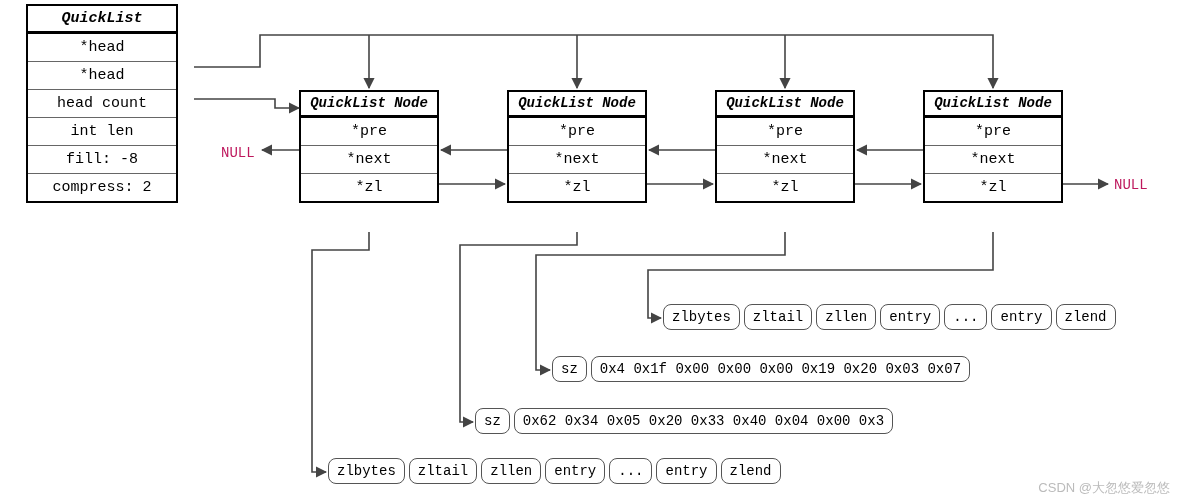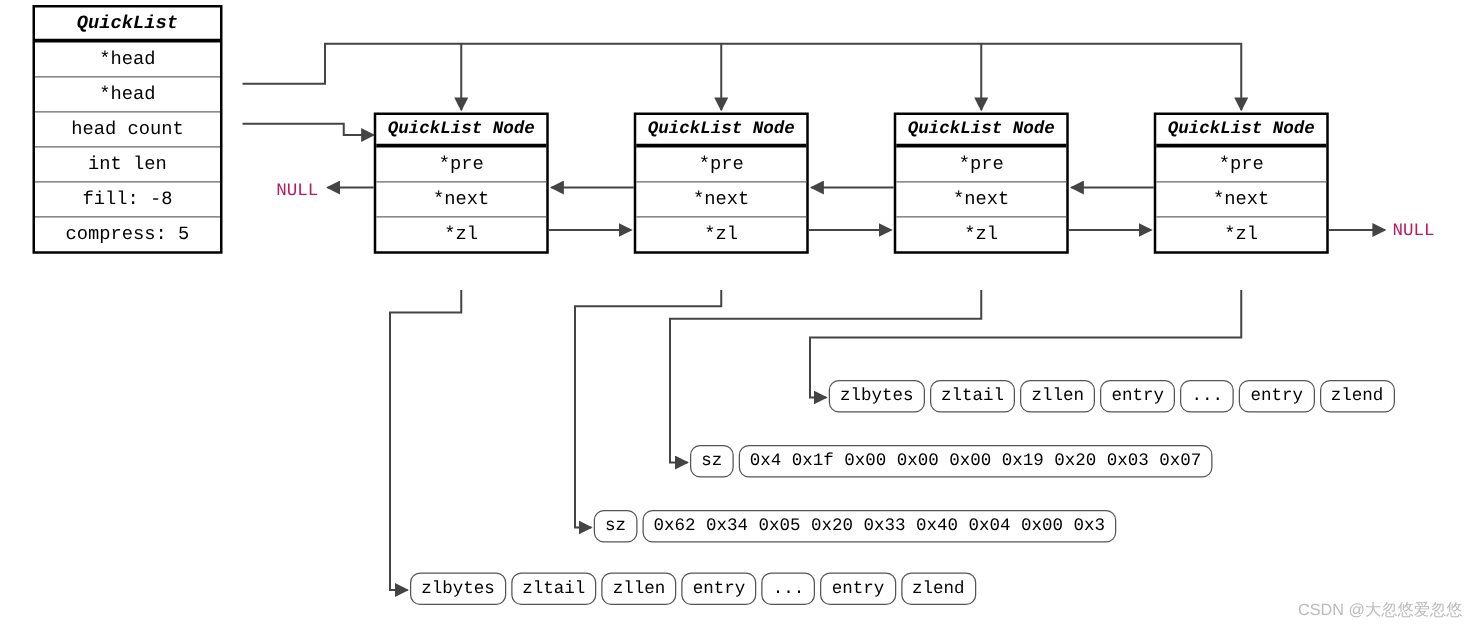--- a/index.html
+++ b/index.html
@@ -75,21 +75,21 @@
 </head>
 <body>
 
 <div class="box" style="left:26px; top:4px; width:152px;">
   <div class="title">QuickList</div>
   <div class="cell">*head</div>
   <div class="cell">*head</div>
   <div class="cell">head count</div>
   <div class="cell">int len</div>
   <div class="cell">fill: -8</div>
-  <div class="cell">compress: 5</div>
+  <div class="cell">compress: 2</div>
 </div>
 
 <div class="box" style="left:299px; top:90px; width:140px;">
   <div class="title" style="font-size:14px;line-height:1.15;padding:3px 4px 4px;">
     <span>QuickList Node</span>
   </div>
   <div class="cell">*pre</div>
   <div class="cell">*next</div>
   <div class="cell">*zl</div>
 </div>

